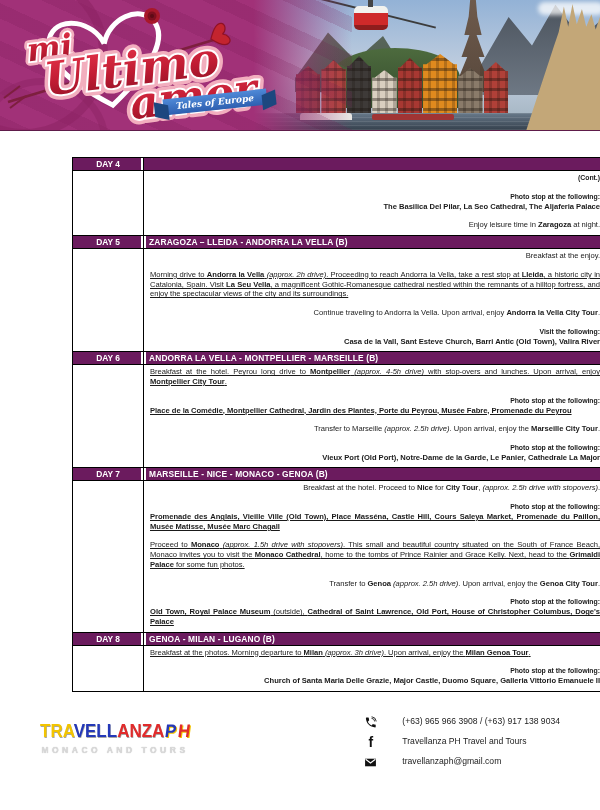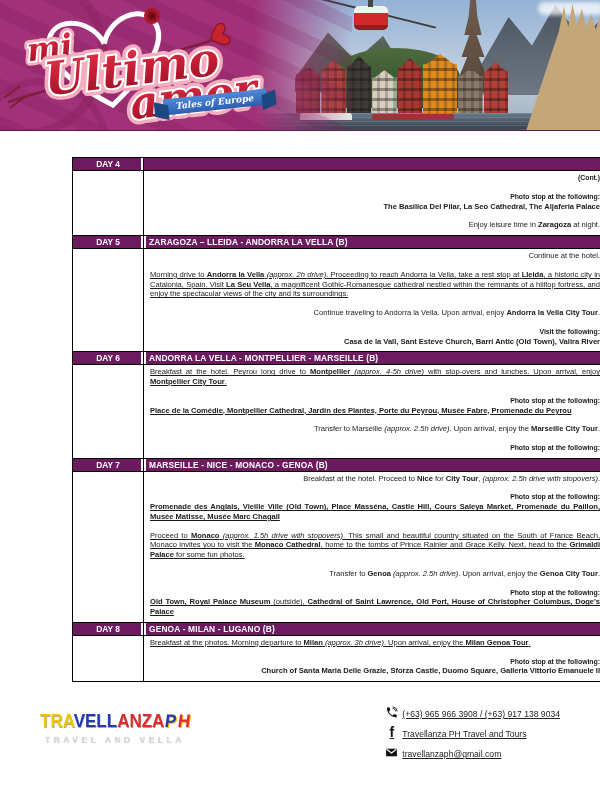--- a/index.html
+++ b/index.html
@@ -102,21 +102,21 @@
             margin-top:20px; padding:0 40px 0 40px; }
   .brand { text-align:center; padding-top:10px; }
   .brand-word { font-weight:900; font-size:17px; letter-spacing:0;
                 transform:scaleY(1.06); white-space:nowrap; }
   .brand-word span { text-shadow:0.5px 0.5px 0 rgba(0,0,0,.35); }
   .brand-word span.flag { transform:skewX(-8deg); display:inline-block; margin-left:1px;
                           text-shadow:1px 1px 0 #f2c400; }
   .brand-sub { margin-top:3px; font-size:8.5px; font-weight:bold; letter-spacing:3.5px;
                color:#d9d9d9; text-shadow:0 0 1px #b8b8b8; }
   .contacts { display:flex; flex-direction:column; gap:7px; padding-top:4px; }
-  .contact-row { display:flex; align-items:flex-end; gap:4px; font-size:8.6px; color:#222;text-decoration:underline; }
+  .contact-row { display:flex; align-items:flex-start; gap:25px; font-size:8.6px; color:#222; }
   .cicon { width:13px; height:13px; flex:0 0 13px; display:flex; align-items:center; justify-content:center; }
   .cicon svg { width:13px; height:13px; fill:#111; }
   .fb-glyph { font-weight:bold; font-size:14px; line-height:13px; color:#111;
               font-family:"Liberation Sans", sans-serif; }
 </style>
 </head>
 <body>
 
 <div class="page">
 
@@ -202,39 +202,40 @@
             <p class="gap "><span>Enjoy leisure time in </span><span class="b">Zaragoza</span><span> at night.</span></p>
           </div>
         </div>
         <div class="row head">
           <div class="cell day">DAY 5</div>
           <div class="cell title">ZARAGOZA – LLEIDA - ANDORRA LA VELLA (B)</div>
         </div>
         <div class="row body">
           <div class="cell day"></div>
           <div class="cell content">
-            <p class=""><span>Continue at the hotel.</span></p>
+            <p class=""><span>Breakfast at the enjoy.</span></p>
             <p class="gap j"><span>Morning drive to </span><span class="b">Andorra la Vella</span><span> </span><span class="i">(approx. 2h drive)</span><span>. Proceeding to reach Andorra la Vella, take a rest stop at </span><span class="b">Lleida</span><span>, a historic city in Catalonia, Spain. Visit </span><span class="b">La Seu Vella</span><span>, a magnificent Gothic-Romanesque cathedral nestled within the remnants of a hilltop fortress, and enjoy the spectacular views of the city and its surroundings.</span></p>
             <p class="gap "><span>Continue traveling to Andorra la Vella. Upon arrival, enjoy </span><span class="b">Andorra la Vella City Tour</span><span>.</span></p>
             <p class="gap "><span class="sm">Visit the following:</span></p>
             <p class=""><span class="b">Casa de la Vall, Sant Esteve Church, Barri Antic (Old Town), Valira River</span></p>
           </div>
         </div>
         <div class="row head">
           <div class="cell day">DAY 6</div>
           <div class="cell title">ANDORRA LA VELLA - MONTPELLIER - MARSEILLE (B)</div>
         </div>
         <div class="row body">
           <div class="cell day"></div>
           <div class="cell content">
             <p class="j"><span>Breakfast at the hotel. Peyrou long drive to </span><span class="b">Montpellier</span><span> </span><span class="i">(approx. 4-5h drive)</span><span> with stop-overs and lunches. Upon arrival, enjoy </span><span class="b">Montpellier City Tour</span><span>.</span></p>
             <p class="gap "><span class="sm">Photo stop at the following:</span></p>
             <p class="j"><span class="b">Place de la Comédie, Montpellier Cathedral, Jardin des Plantes, Porte du Peyrou, Musée Fabre, Promenade du Peyrou</span></p>
             <p class="gap "><span>Transfer to Marseille </span><span class="i">(approx. 2.5h drive)</span><span>. Upon arrival, enjoy the </span><span class="b">Marseille City Tour</span><span>.</span></p>
             <p class="gap "><span class="sm">Photo stop at the following:</span></p>
+            <p class=""><span class="b">Vieux Port (Old Port), Notre-Dame de la Garde, Le Panier, Cathedrale La Major</span></p>
           </div>
         </div>
         <div class="row head">
           <div class="cell day">DAY 7</div>
           <div class="cell title">MARSEILLE - NICE - MONACO - GENOA (B)</div>
         </div>
         <div class="row body">
           <div class="cell day"></div>
           <div class="cell content">
             <p class=""><span>Breakfast at the hotel. Proceed to </span><span class="b">Nice</span><span> for </span><span class="b">City Tour</span><span>, </span><span class="i">(approx. 2.5h drive with stopovers)</span><span>.</span></p>
@@ -248,30 +249,30 @@
         </div>
         <div class="row head">
           <div class="cell day">DAY 8</div>
           <div class="cell title">GENOA - MILAN - LUGANO (B)</div>
         </div>
         <div class="row body">
           <div class="cell day"></div>
           <div class="cell content">
             <p class="j"><span>Breakfast at the photos. Morning departure to </span><span class="b">Milan</span><span> </span><span class="i">(approx. 3h drive)</span><span>. Upon arrival, enjoy the </span><span class="b">Milan Genoa Tour</span><span>.</span></p>
             <p class="gap "><span class="sm">Photo stop at the following:</span></p>
-            <p class=""><span class="b">Church of Santa Maria Delle Grazie, Sforza Castle, Duomo Square, Galleria Vittorio Emanuele II</span></p>
+            <p class=""><span class="b">Church of Santa Maria Delle Grazie, Major Castle, Duomo Square, Galleria Vittorio Emanuele II</span></p>
           </div>
         </div>
       </div>
   </main>
 
   <footer class="footer">
     <div class="brand">
       <div class="brand-word" id="brand-word"><span style="color: rgb(242, 196, 0);">TRA</span><span style="color: rgb(36, 56, 184);">VELL</span><span style="color: rgb(224, 43, 43);">ANZA</span><span class="flag" style="color: rgb(36, 56, 184);">P</span><span class="flag" style="color: rgb(224, 43, 43);">H</span></div>
-      <div class="brand-sub">TRAVEL AND VELLA</div>
+      <div class="brand-sub">MONACO AND TOURS</div>
     </div>
     <div class="contacts">
       <div class="contact-row">
         <span class="cicon">
           <svg viewBox="0 0 24 24">
               <path d="M7.1 10.6c1.5 2.9 3.9 5.3 6.8 6.8l2.1-2.1c.3-.3.7-.4 1.1-.3 1.1.4 2.3.6 3.5.6.6 0 1 .4 1 1V20c0 .6-.4 1-1 1C11.3 21 3.5 13.2 3.5 3.9c0-.6.4-1 1-1h3.4c.6 0 1 .4 1 1 0 1.2.2 2.4.6 3.5.1.4 0 .8-.3 1.1l-2.1 2.1z"></path>
               <path d="M14.5 4.2a6 6 0 0 1 5.3 5.3" fill="none" stroke="#111" stroke-width="1.6" stroke-linecap="round"></path>
               <path d="M14.8 1.4a9 9 0 0 1 7.8 7.8" fill="none" stroke="#111" stroke-width="1.6" stroke-linecap="round"></path>
             </svg>
         </span>

